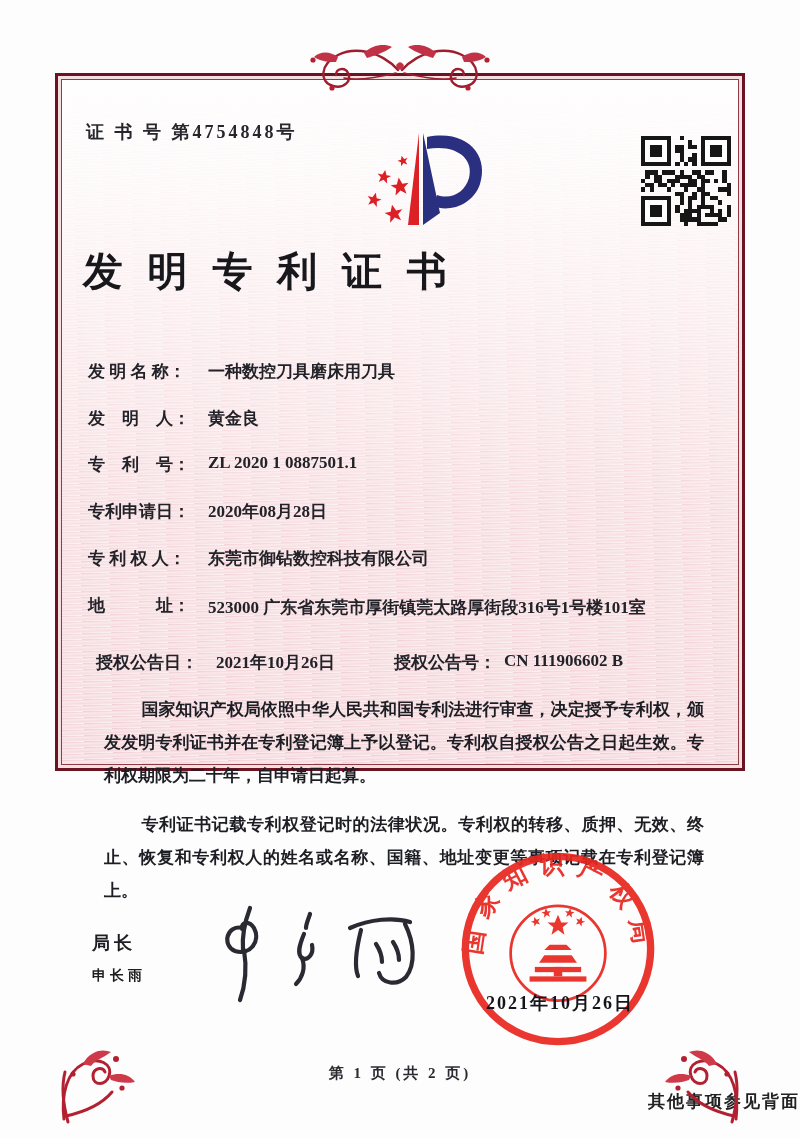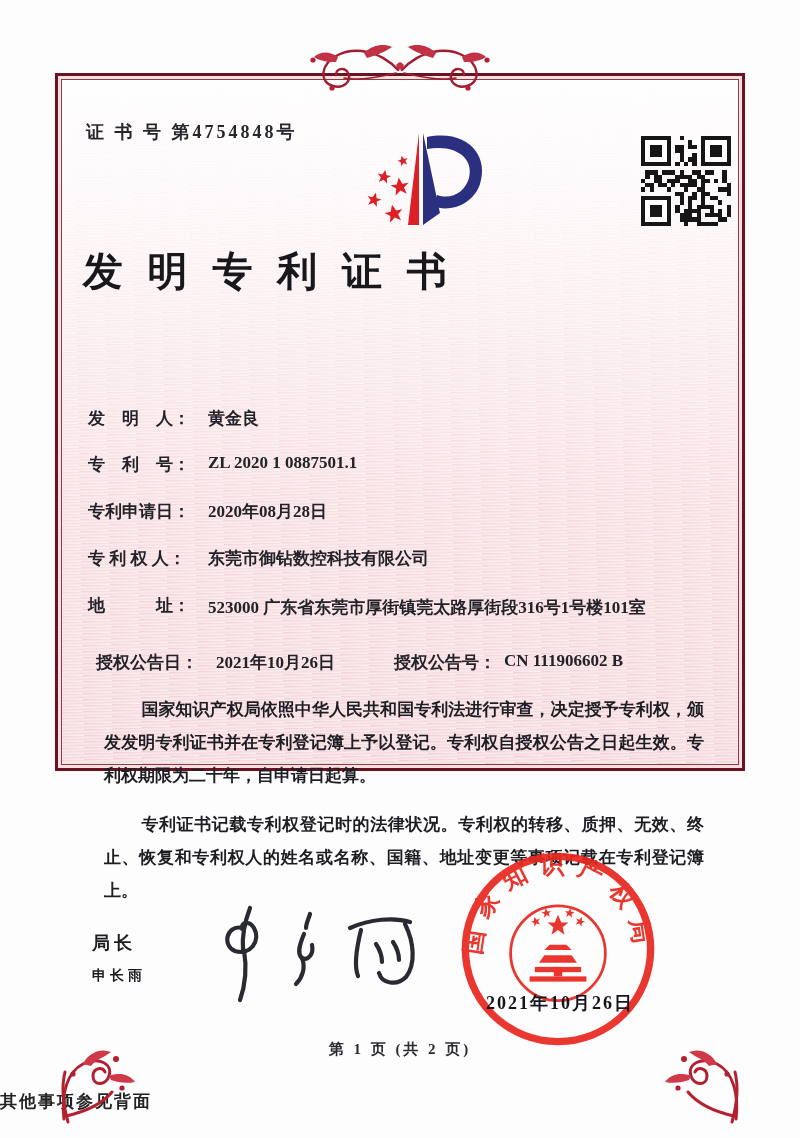--- a/index.html
+++ b/index.html
@@ -31,23 +31,23 @@
   .row .lab2{position:absolute;left:328px;top:0;}
   .row .val2{position:absolute;left:438px;top:0;}
   .addr-val{white-space:normal;width:515px;line-height:28px;}
   .paras{left:30px;top:601px;width:632px;font-size:17px;line-height:33px;
          font-weight:600;color:#1d1d24;text-align:justify;}
   .paras p{margin:16px;text-indent:2.2em;}
   .sig-title{left:34px;top:855px;font-size:18px;font-weight:700;letter-spacing:4px;}
   .sig-name{left:34px;top:891px;font-size:14px;font-weight:700;letter-spacing:4px;}
   .seal-date{left:428px;top:915px;font-size:18px;font-weight:700;letter-spacing:2px;
              color:#14141c;z-index:6;}
-  .page-no{left:0;top:964px;width:100%;text-align:center;font-size:15px;
+  .page-no{left:0;top:988px;width:100%;text-align:center;font-size:15px;
            letter-spacing:3px;font-weight:600;color:#2a2a30;}
-  .back-note{position:absolute;left:0;top:1090px;width:100%;text-align:left;
+  .back-note{position:absolute;left:0;top:1090px;width:100%;text-align:right;
              font-size:17px;font-weight:600;letter-spacing:2px;color:#222;}
   
   .logo{left:295px;top:26px;width:160px;height:150px;}
   .qr{left:583px;top:60px;width:90px;height:90px;}
   .seal{left:400px;top:773px;width:200px;height:200px;z-index:5;}
   .signature{left:140px;top:818px;width:240px;height:115px;z-index:4;}
   .flourish-top{position:absolute;left:268px;top:36px;width:264px;height:64px;z-index:2;}
   .orn{width:95px;height:120px;z-index:3;}
   .orn-left{left:-6px;top:928px;}
   .orn-right{right:-6px;top:928px;transform:scaleX(-1);}
@@ -225,20 +225,24 @@
         <rect fill="#fff" x="15" y="1" width="5" height="5"></rect>
         <rect x="16" y="2" width="3" height="3"></rect>
         <rect x="0" y="14" width="7" height="7"></rect>
         <rect fill="#fff" x="1" y="15" width="5" height="5"></rect>
         <rect x="2" y="16" width="3" height="3"></rect>
       </svg>
   </div>
 
   <div class="abs title">发明专利证书</div>
 
+  <div class="abs row" style="left:0;top:284px;width:100%">
+    <span class="lab">发 明 名 称：</span>
+    <span class="val">一种数控刀具磨床用刀具</span>
+  </div>
   <div class="abs row" style="left:0;top:331px;width:100%">
     <span class="lab">发　明　人：</span>
     <span class="val">黄金良</span>
   </div>
   <div class="abs row" style="left:0;top:377px;width:100%">
     <span class="lab">专　利　号：</span>
     <span class="val">ZL 2020 1 0887501.1</span>
   </div>
   <div class="abs row" style="left:0;top:424px;width:100%">
     <span class="lab">专利申请日：</span>

